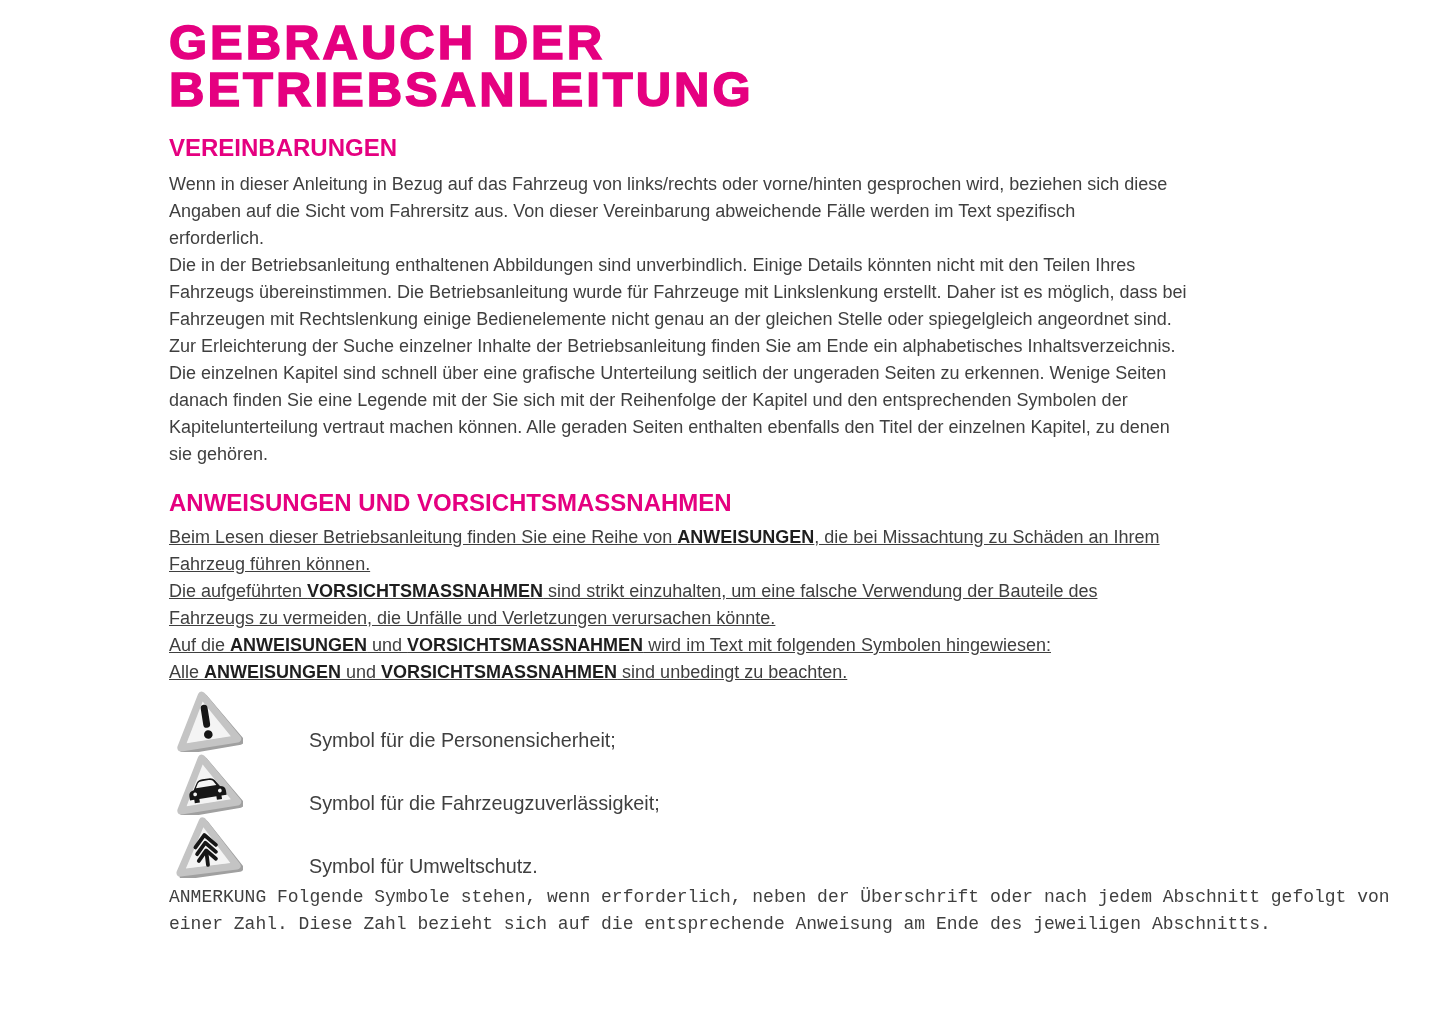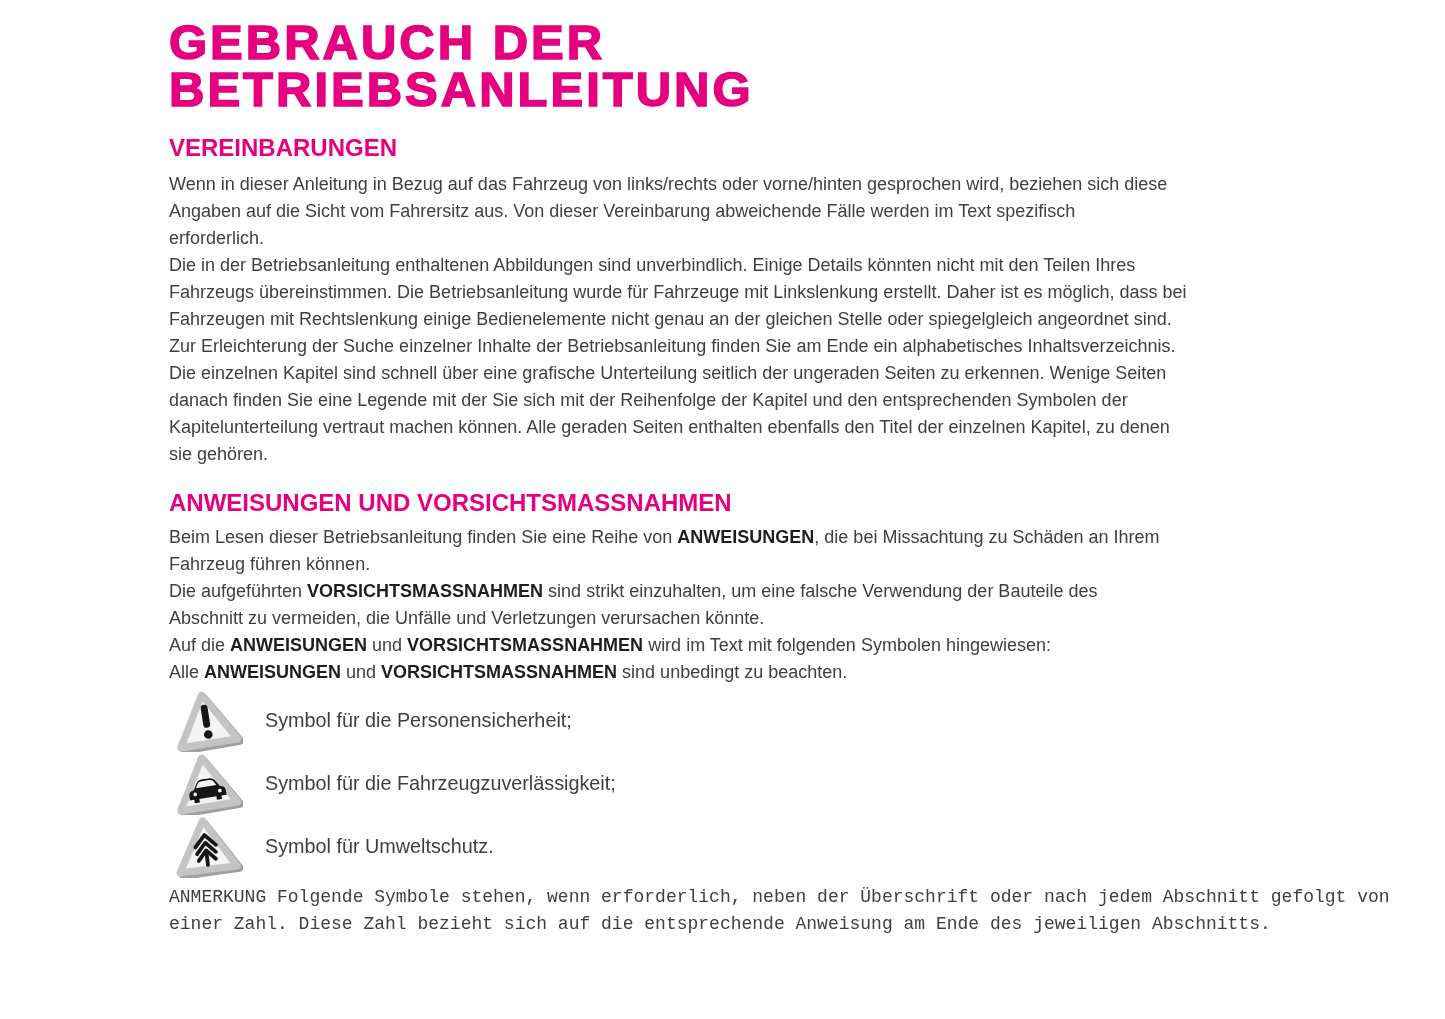--- a/index.html
+++ b/index.html
@@ -14,28 +14,28 @@
     font-size:49px; line-height:47px; font-weight:bold;
     letter-spacing:3px; -webkit-text-stroke:1.6px currentColor;
     white-space:nowrap;
   }
   .section-heading {
     color:var(--accent,#e50080);
     font-size:24px; line-height:26px; font-weight:bold;
     margin-top:22px; white-space:nowrap;
   }
   .para { margin-top:10px; }
-  .para.warnings { margin-top:8px; }
+  .para.warnings { margin-top:8px;text-decoration:underline; }
   .para.note { margin-top:6px;font-family:Liberation Mono, monospace; }
   .line {
     font-size:18px; line-height:27px; white-space:pre; color:#3f3f3f;
   }
   .line b { font-weight:bold; color:#1e1e1e; }
   .symbols { margin-top:3px; }
-  .sym-row { display:flex; align-items:center; height:63px; }
+  .sym-row { display:flex; align-items:flex-end; height:63px;gap:44px; }
   .sym-icon { width:74px; height:62px; flex:none; display:block; }
   .sym-label { margin-left:22px; font-size:19.8px; color:#3f3f3f; white-space:nowrap; }
 </style>
 </head>
 <body>
 
 <div class="content">
 
   <div>
     <div class="title-line">GEBRAUCH DER</div>
@@ -57,21 +57,21 @@
       <div class="line">Kapitelunterteilung vertraut machen können. Alle geraden Seiten enthalten ebenfalls den Titel der einzelnen Kapitel, zu denen</div>
       <div class="line">sie gehören.</div>
     </div>
 
   <div class="section-heading">ANWEISUNGEN UND VORSICHTSMASSNAHMEN</div>
 
   <div class="para warnings">
       <div class="line"><span>Beim Lesen dieser Betriebsanleitung finden Sie eine Reihe von </span><b>ANWEISUNGEN</b><span>, die bei Missachtung zu Schäden an Ihrem</span></div>
       <div class="line"><span>Fahrzeug führen können.</span></div>
       <div class="line"><span>Die aufgeführten </span><b>VORSICHTSMASSNAHMEN</b><span> sind strikt einzuhalten, um eine falsche Verwendung der Bauteile des</span></div>
-      <div class="line"><span>Abschnitt zu vermeiden, die Unfälle und Verletzungen verursachen könnte.</span></div>
+      <div class="line"><span>Fahrzeugs zu vermeiden, die Unfälle und Verletzungen verursachen könnte.</span></div>
       <div class="line"><span>Auf die </span><b>ANWEISUNGEN</b><span> und </span><b>VORSICHTSMASSNAHMEN</b><span> wird im Text mit folgenden Symbolen hingewiesen:</span></div>
       <div class="line"><span>Alle </span><b>ANWEISUNGEN</b><span> und </span><b>VORSICHTSMASSNAHMEN</b><span> sind unbedingt zu beachten.</span></div>
     </div>
 
   <div class="symbols">
       <div class="sym-row">
         <svg viewBox="0 0 80 72" xmlns="http://www.w3.org/2000/svg" class="sym-icon">
       <g transform="rotate(-9 40 38)">
         <polygon points="42,9 76,65 10,66" fill="#b9b9b9" stroke="#a0a0a0" stroke-width="9" stroke-linejoin="round"></polygon>
         <polygon points="40,6 73,62 7,62" fill="#ececec" stroke="#c4c4c4" stroke-width="9" stroke-linejoin="round"></polygon>

